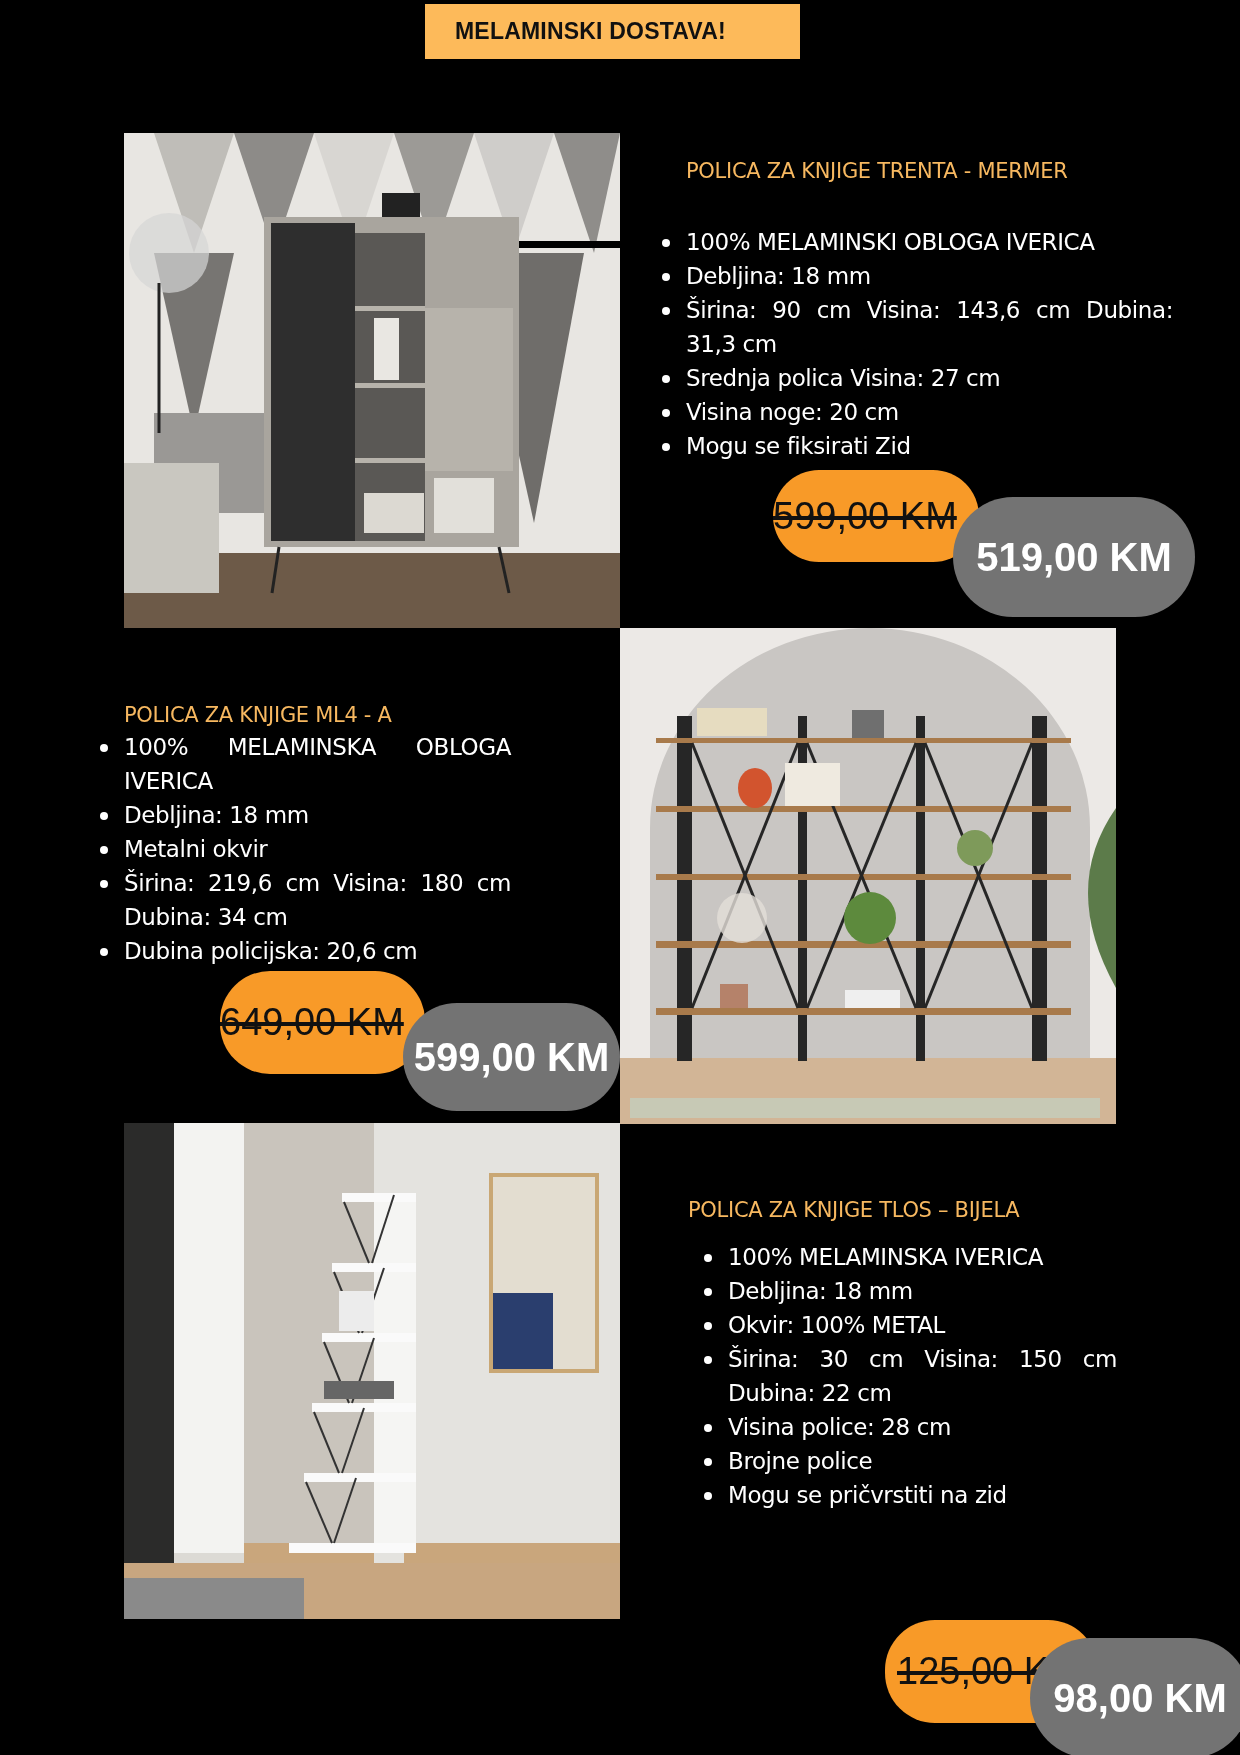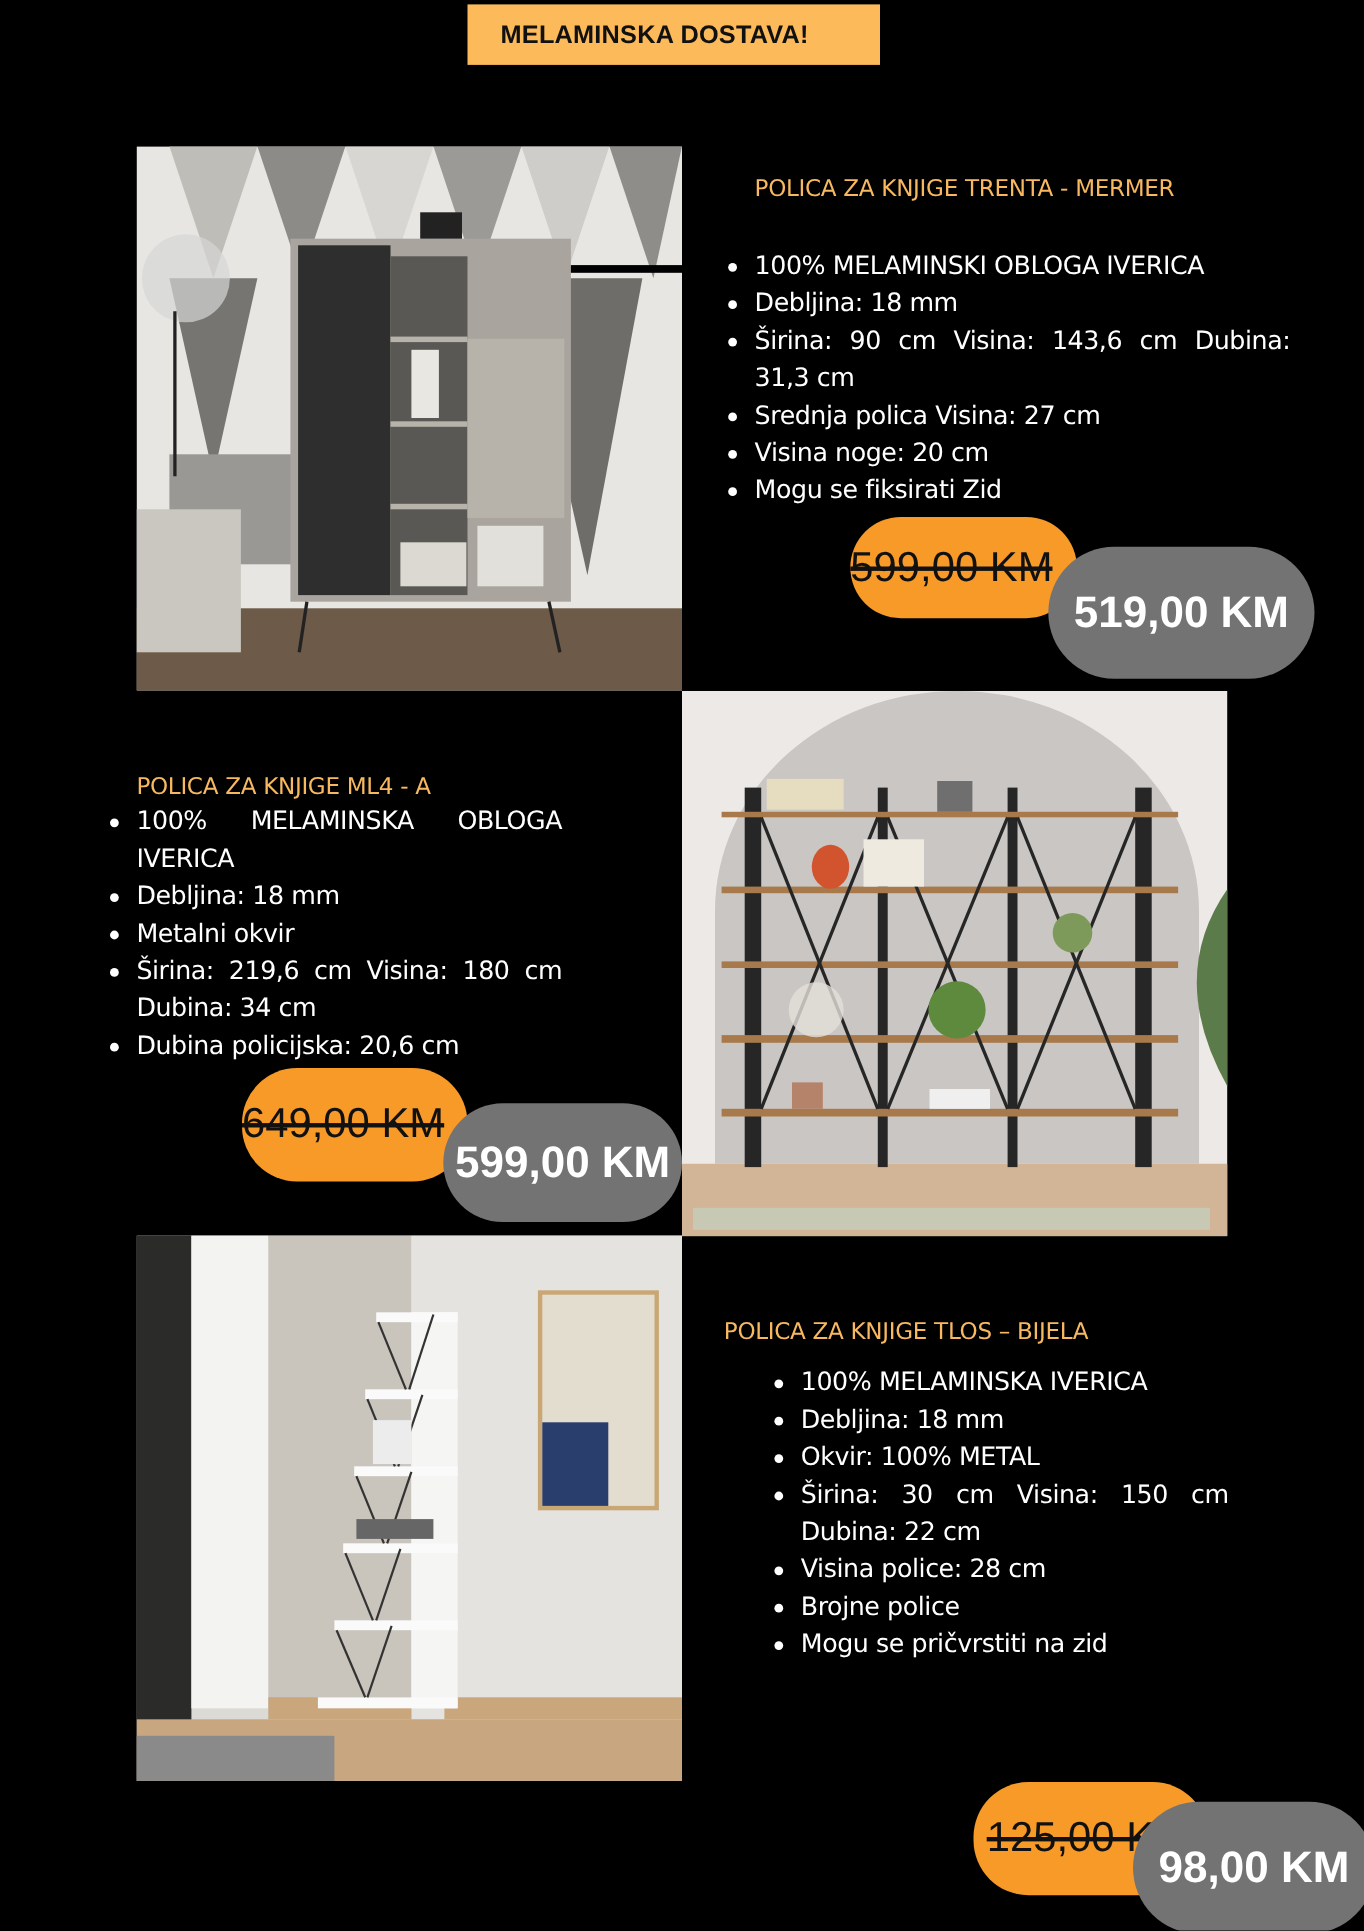--- a/index.html
+++ b/index.html
@@ -45,21 +45,21 @@
   .pill-new span {
     font-family: "Liberation Sans", sans-serif; font-weight: bold; font-size: 40px;
     color: #fff; white-space: nowrap;
   }
   .black-bar { position: absolute; background: #000; }
 </style>
 </head>
 <body>
 
 <div class="banner">
-  <span>MELAMINSKA DOSTAVA!</span>
+  <span>MELAMINSKI DOSTAVA!</span>
 </div>
 
 <div class="photo" style="left:124px; top:133px; width:496px; height:495px;" title="Bookshelf cabinet with dark wood doors and grey door against geometric wall">
   <svg viewBox="0 0 496 495" preserveAspectRatio="none">
     <rect width="496" height="495" fill="#e8e6e2"></rect>
 
     <polygon points="30,0 110,0 70,120" fill="#bfbdb8"></polygon>
     <polygon points="110,0 190,0 150,120" fill="#8d8b88"></polygon>
     <polygon points="190,0 270,0 230,120" fill="#d8d6d2"></polygon>
     <polygon points="270,0 350,0 310,120" fill="#9c9a96"></polygon>
@@ -195,21 +195,21 @@
     <line x1="232" y1="355" x2="210" y2="420" stroke="#333" stroke-width="2"></line>
     <rect x="215" y="168" width="35" height="40" fill="#ececec"></rect>
     <rect x="200" y="258" width="70" height="18" fill="#666"></rect>
 
     <rect x="365" y="50" width="110" height="200" fill="#c9a774"></rect>
     <rect x="369" y="54" width="102" height="192" fill="#e3ddd0"></rect>
     <rect x="369" y="170" width="60" height="76" fill="#2a3e6e"></rect>
   </svg>
 </div>
 
-<div class="title" style="left:658px; top:1189px; width:520px;">
+<div class="title" style="left:688px; top:1189px; width:520px;">
   <span>POLICA ZA KNJIGE TLOS – BIJELA</span>
 </div>
 <ul class="specs" style="left:701px; top:1240px; width:416px;">
   <li>100% MELAMINSKA IVERICA</li>
   <li>Debljina: 18 mm</li>
   <li>Okvir: 100% METAL</li>
   <li>Širina: 30 cm Visina: 150 cm Dubina: 22 cm</li>
   <li>Visina police: 28 cm</li>
   <li>Brojne police</li>
   <li>Mogu se pričvrstiti na zid</li>

